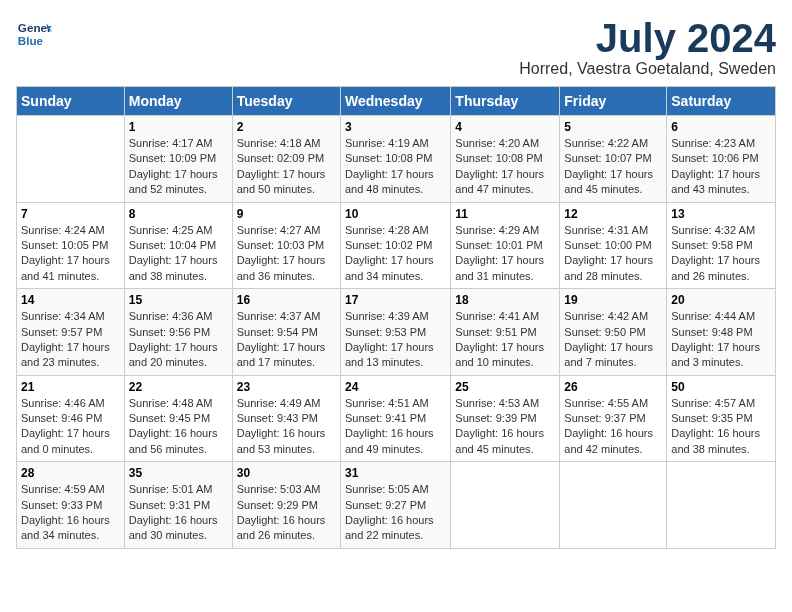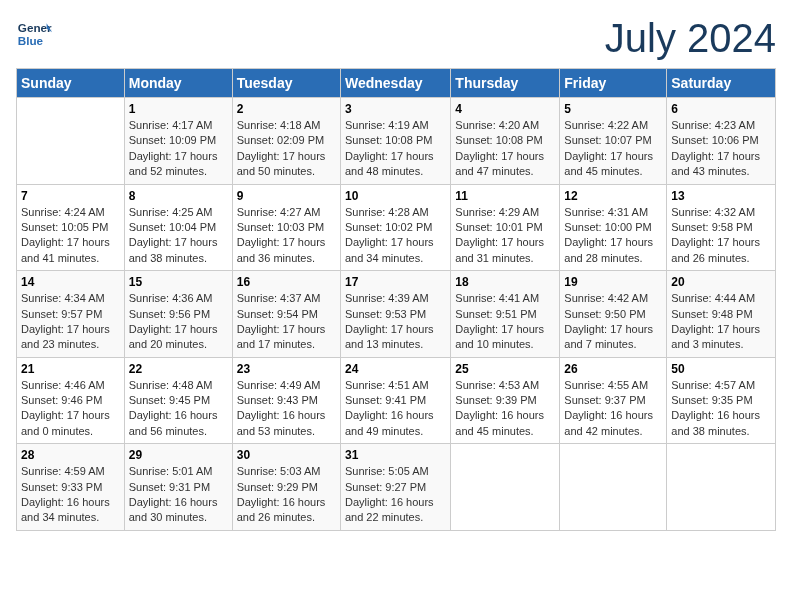--- a/index.html
+++ b/index.html
@@ -23,21 +23,21 @@
     }
     .logo-icon {
       width: 36px;
       height: 36px;
     }
     .title-area {
       text-align: right;
     }
     .month-title {
       font-size: 40px;
-      font-weight: normal;
+      font-weight: bold;
       color: #1a3a5c;
       line-height: 1.1;
     }
     .location-title {
       font-size: 16px;
       color: #333;
     }
     table {
       width: 100%;
       border-collapse: collapse;
@@ -82,20 +82,21 @@
 <div class="header-area">
   <div class="logo">
     <svg class="logo-icon" viewBox="0 0 40 40">
       <text x="2" y="18" font-size="13" font-weight="bold" fill="#1a3a5c">General</text>
       <text x="2" y="32" font-size="13" font-weight="bold" fill="#2a6db5">Blue</text>
       <polygon points="34,8 40,18 34,14" fill="#2a6db5"></polygon>
     </svg>
   </div>
   <div class="title-area">
     <div class="month-title">July 2024</div>
+    <div class="location-title">Horred, Vaestra Goetaland, Sweden</div>
   </div>
 </div>
 
 <table>
   <thead>
     <tr id="header-row">
         <th>Sunday</th>
         <th>Monday</th>
         <th>Tuesday</th>
         <th>Wednesday</th>
@@ -305,21 +306,21 @@
       </tr>
       <tr>
         <td>
           <span class="day-num">28</span>
           <div class="day-info">Sunrise: 4:59 AM
 Sunset: 9:33 PM
 Daylight: 16 hours
 and 34 minutes.</div>
         </td>
         <td>
-          <span class="day-num">29</span>
+          <span class="day-num">35</span>
           <div class="day-info">Sunrise: 5:01 AM
 Sunset: 9:31 PM
 Daylight: 16 hours
 and 30 minutes.</div>
         </td>
         <td>
           <span class="day-num">30</span>
           <div class="day-info">Sunrise: 5:03 AM
 Sunset: 9:29 PM
 Daylight: 16 hours

